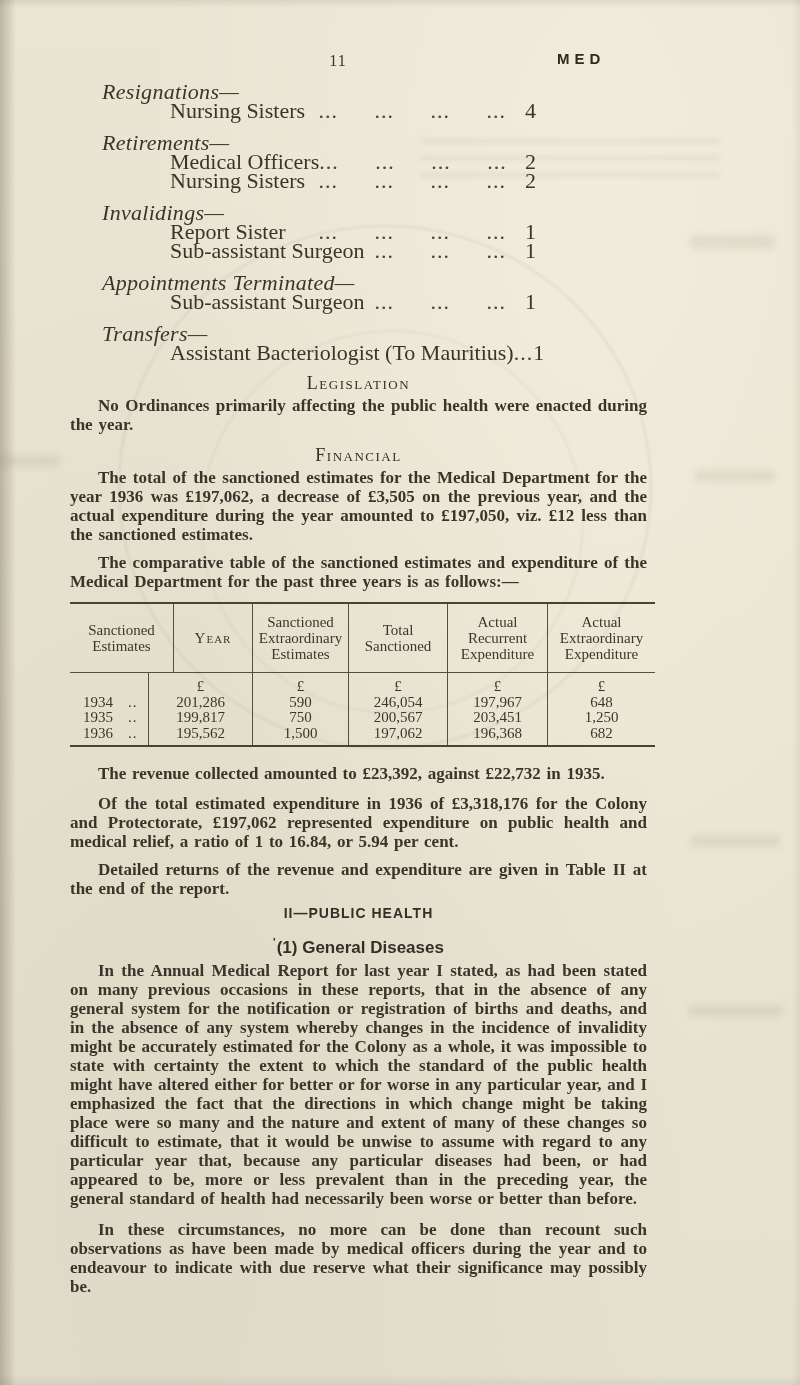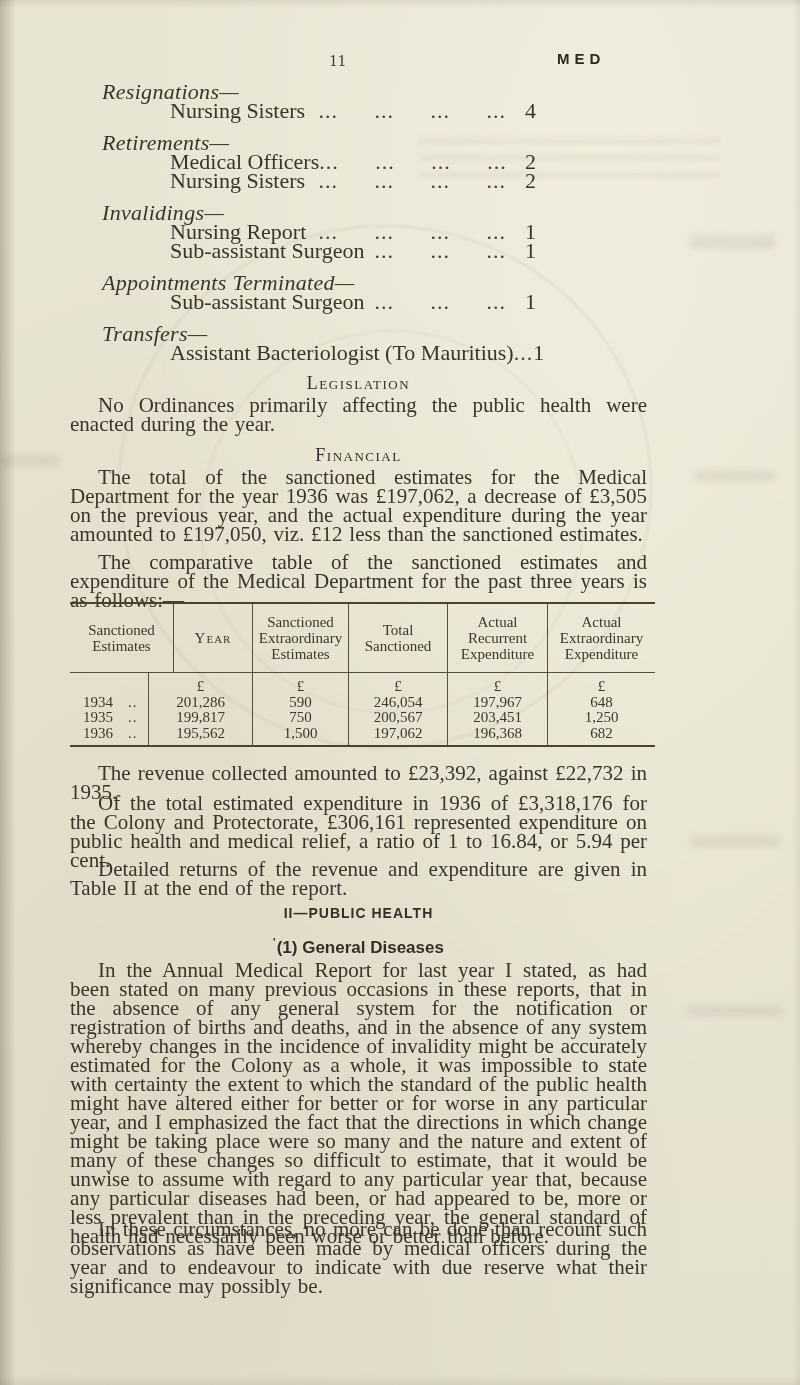--- a/index.html
+++ b/index.html
@@ -48,21 +48,21 @@
   .srow .fill{flex:1;}
   .srow .leaders{white-space:nowrap;word-spacing:30px;letter-spacing:1px;color:#4a4436;}
   .srow .val{width:30px;text-align:right;}
 
   
   .center-h{position:absolute;left:70px;width:577px;text-align:center;
     font-variant:small-caps;letter-spacing:1.5px;font-size:18px;color:#332f26;}
 
   
   .body-p{position:absolute;left:70px;width:577px;margin:0;
-    font-size:21px;line-height:19px;text-align:justify;word-spacing:1.5px;}
+    font-size:17px;line-height:19px;text-align:justify;word-spacing:1.5px;font-weight:bold;}
   .indent{text-indent:28px;}
 
   
   .fin-table{position:absolute;left:70px;top:602px;width:585px;
     border-top:2px solid #49432f;border-bottom:2px solid #49432f;
     font-size:15px;color:#3c372c;}
   .trow{display:flex;}
   .thead{height:68px;border-bottom:1px solid #55503e;}
   .tbody{height:72px;}
   .tc{box-sizing:border-box;border-right:1px solid #55503e;
@@ -131,21 +131,21 @@
         <span class="lbl">Nursing Sisters</span>
         <span class="fill"></span>
         <span class="leaders">... ... ... ...</span>
         <span class="val">2</span>
       </div>
     </div>
 
     <div class="sec">
       <div class="sec-h">Invalidings—</div>
       <div class="srow">
-        <span class="lbl">Nursing Report</span>
+        <span class="lbl">Report Sister</span>
         <span class="fill"></span>
         <span class="leaders">... ... ... ...</span>
         <span class="val">1</span>
       </div>
       <div class="srow">
         <span class="lbl">Sub-assistant Surgeon</span>
         <span class="fill"></span>
         <span class="leaders">... ... ...</span>
         <span class="val">1</span>
       </div>
@@ -234,21 +234,21 @@
       <div class="tc c5">
         <div>£</div>
         <div>648</div>
         <div>1,250</div>
         <div>682</div>
       </div>
     </div>
   </div>
 
   <p class="body-p indent" style="top:764px;">The revenue collected amounted to £23,392, against £22,732 in 1935.</p>
-  <p class="body-p indent" style="top:794px;">Of the total estimated expenditure in 1936 of £3,318,176 for the Colony and Protectorate, £306,161 represented expenditure on public health and medical relief, a ratio of 1 to 16.84, or 5.94 per cent.</p>
+  <p class="body-p indent" style="top:794px;">Of the total estimated expenditure in 1936 of £3,318,176 for the Colony and Protectorate, £197,062 represented expenditure on public health and medical relief, a ratio of 1 to 16.84, or 5.94 per cent.</p>
   <p class="body-p indent" style="top:860px;">Detailed returns of the revenue and expenditure are given in Table II at the end of the report.</p>
 
   <div class="ph-head" style="top:905px;">II—PUBLIC HEALTH</div>
   <div class="ph-sub" style="top:936px;"><span class="tick">'</span><span>(1) General Diseases</span></div>
 
   <p class="body-p indent" style="top:961px;">In the Annual Medical Report for last year I stated, as had been stated on many previous occasions in these reports, that in the absence of any general system for the notification or registration of births and deaths, and in the absence of any system whereby changes in the incidence of invalidity might be accurately estimated for the Colony as a whole, it was impossible to state with certainty the extent to which the standard of the public health might have altered either for better or for worse in any particular year, and I emphasized the fact that the directions in which change might be taking place were so many and the nature and extent of many of these changes so difficult to estimate, that it would be unwise to assume with regard to any particular year that, because any particular diseases had been, or had appeared to be, more or less prevalent than in the preceding year, the general standard of health had necessarily been worse or better than before.</p>
   <p class="body-p indent" style="top:1220px;">In these circumstances, no more can be done than recount such observations as have been made by medical officers during the year and to endeavour to indicate with due reserve what their significance may possibly be.</p>
 
 </div>
 

